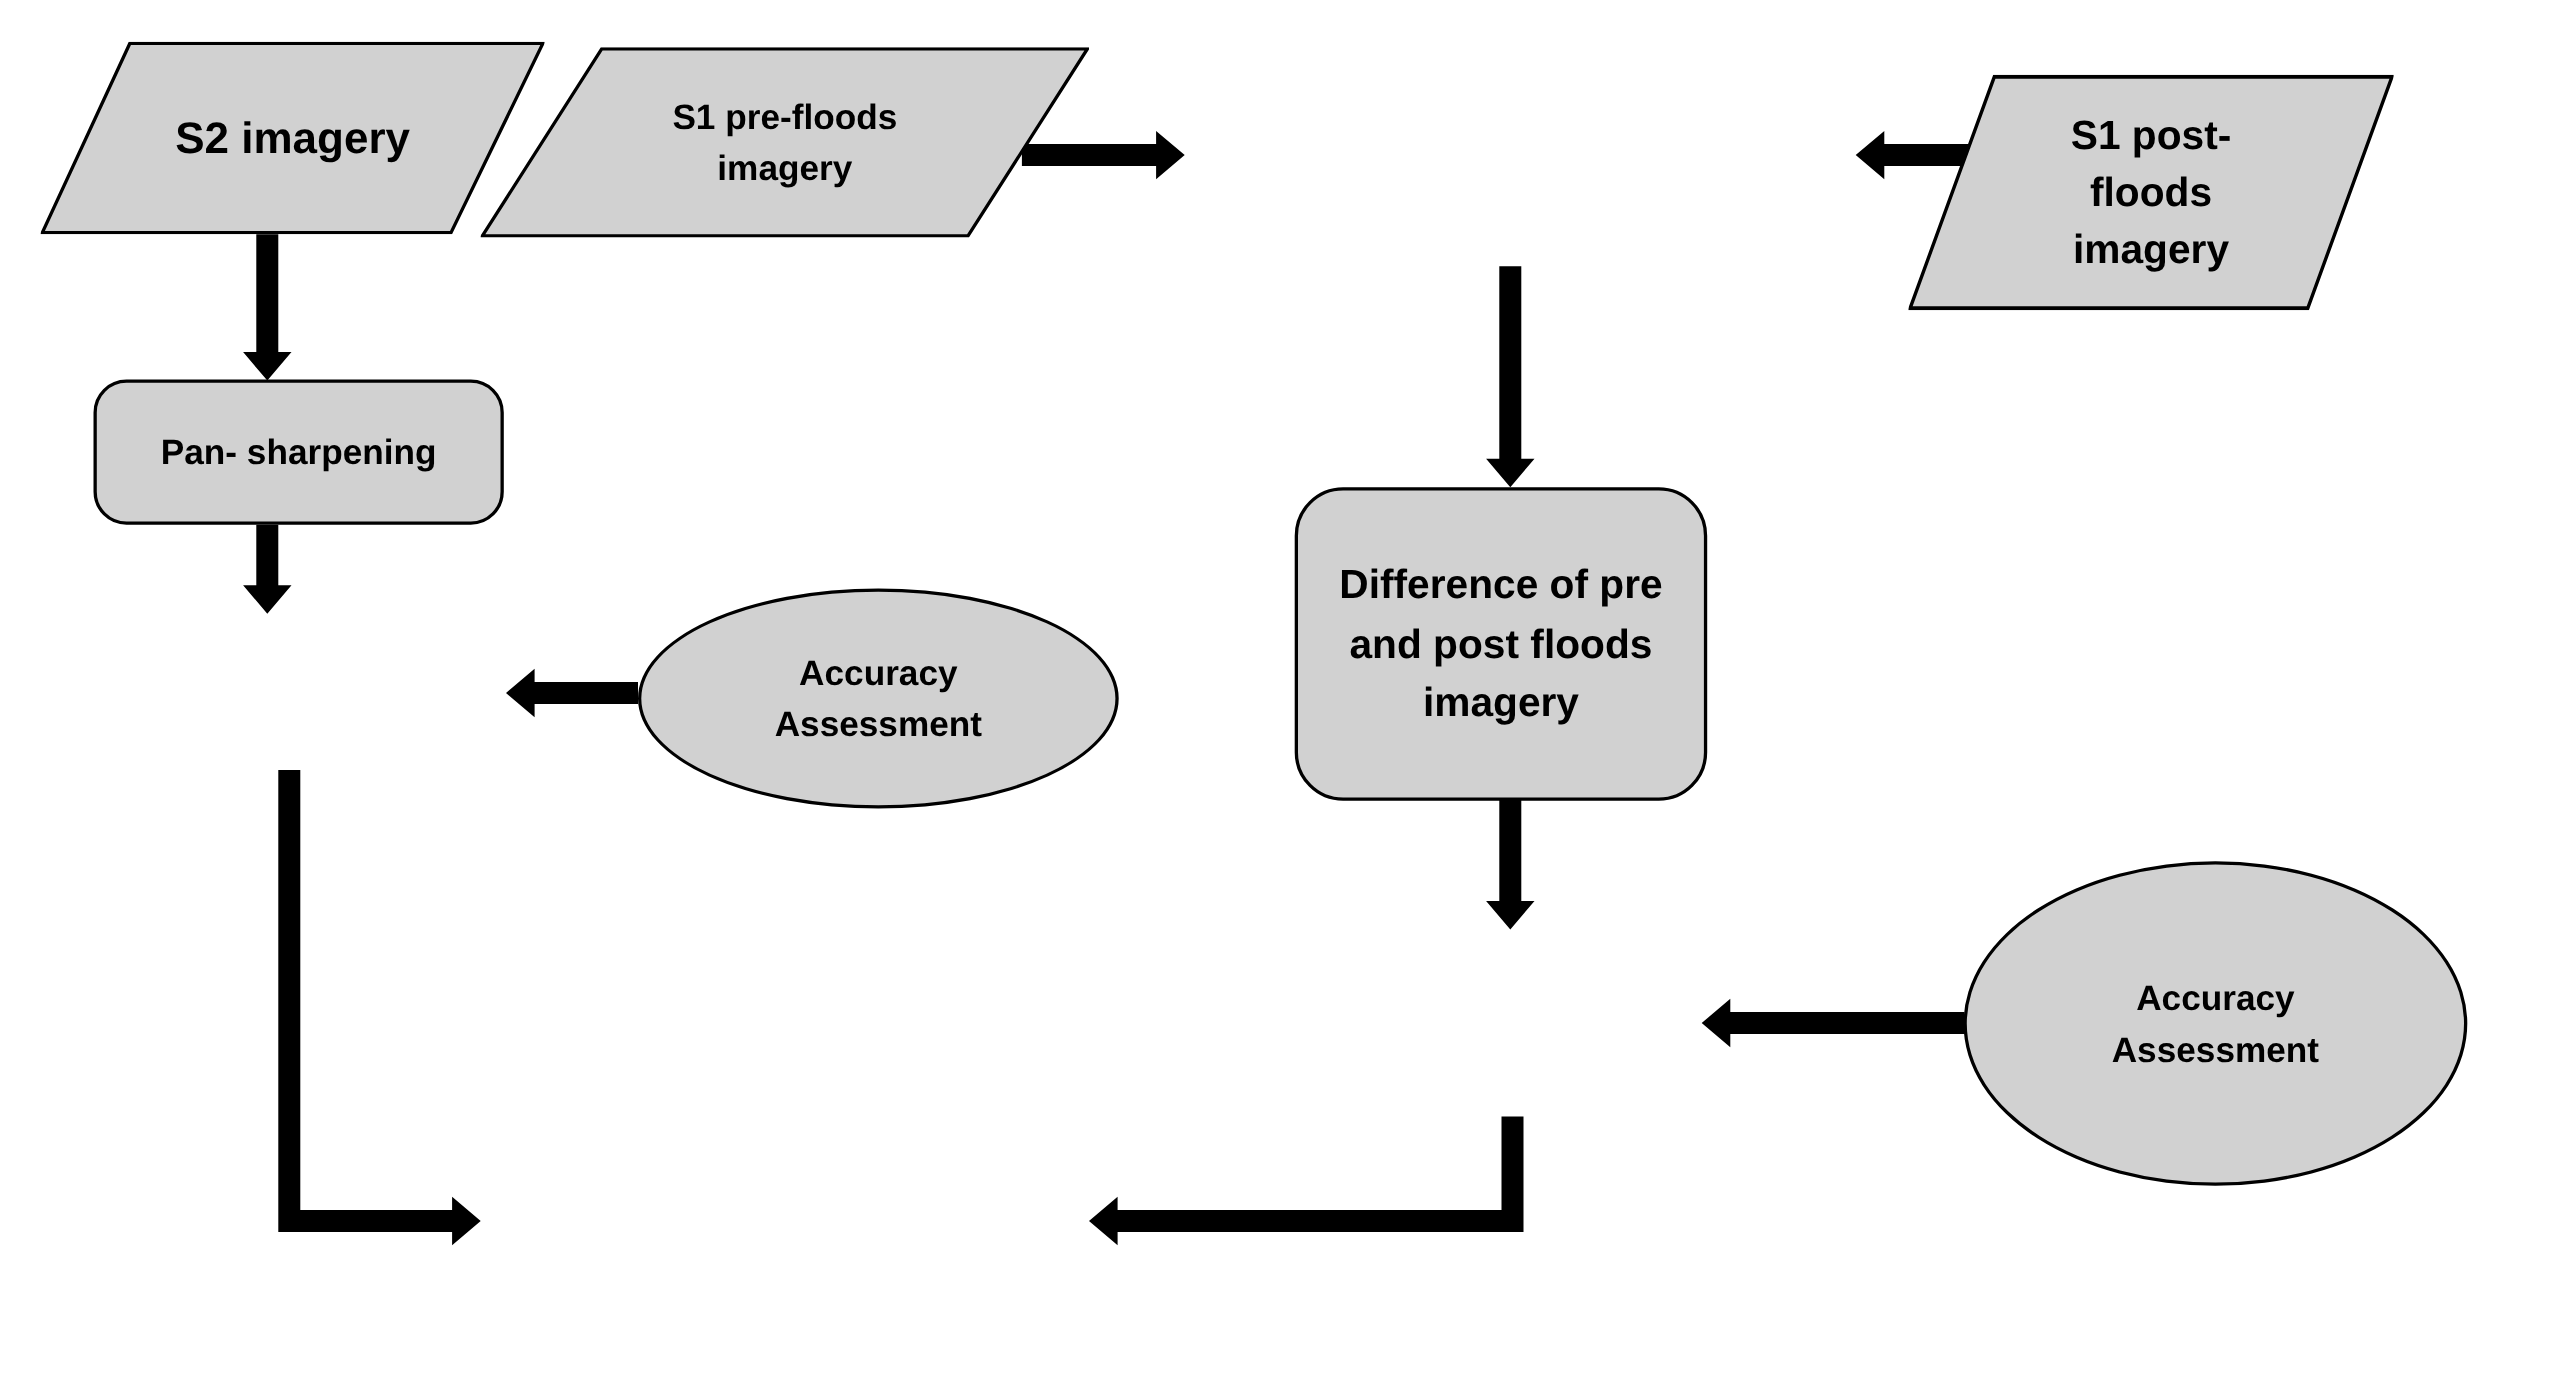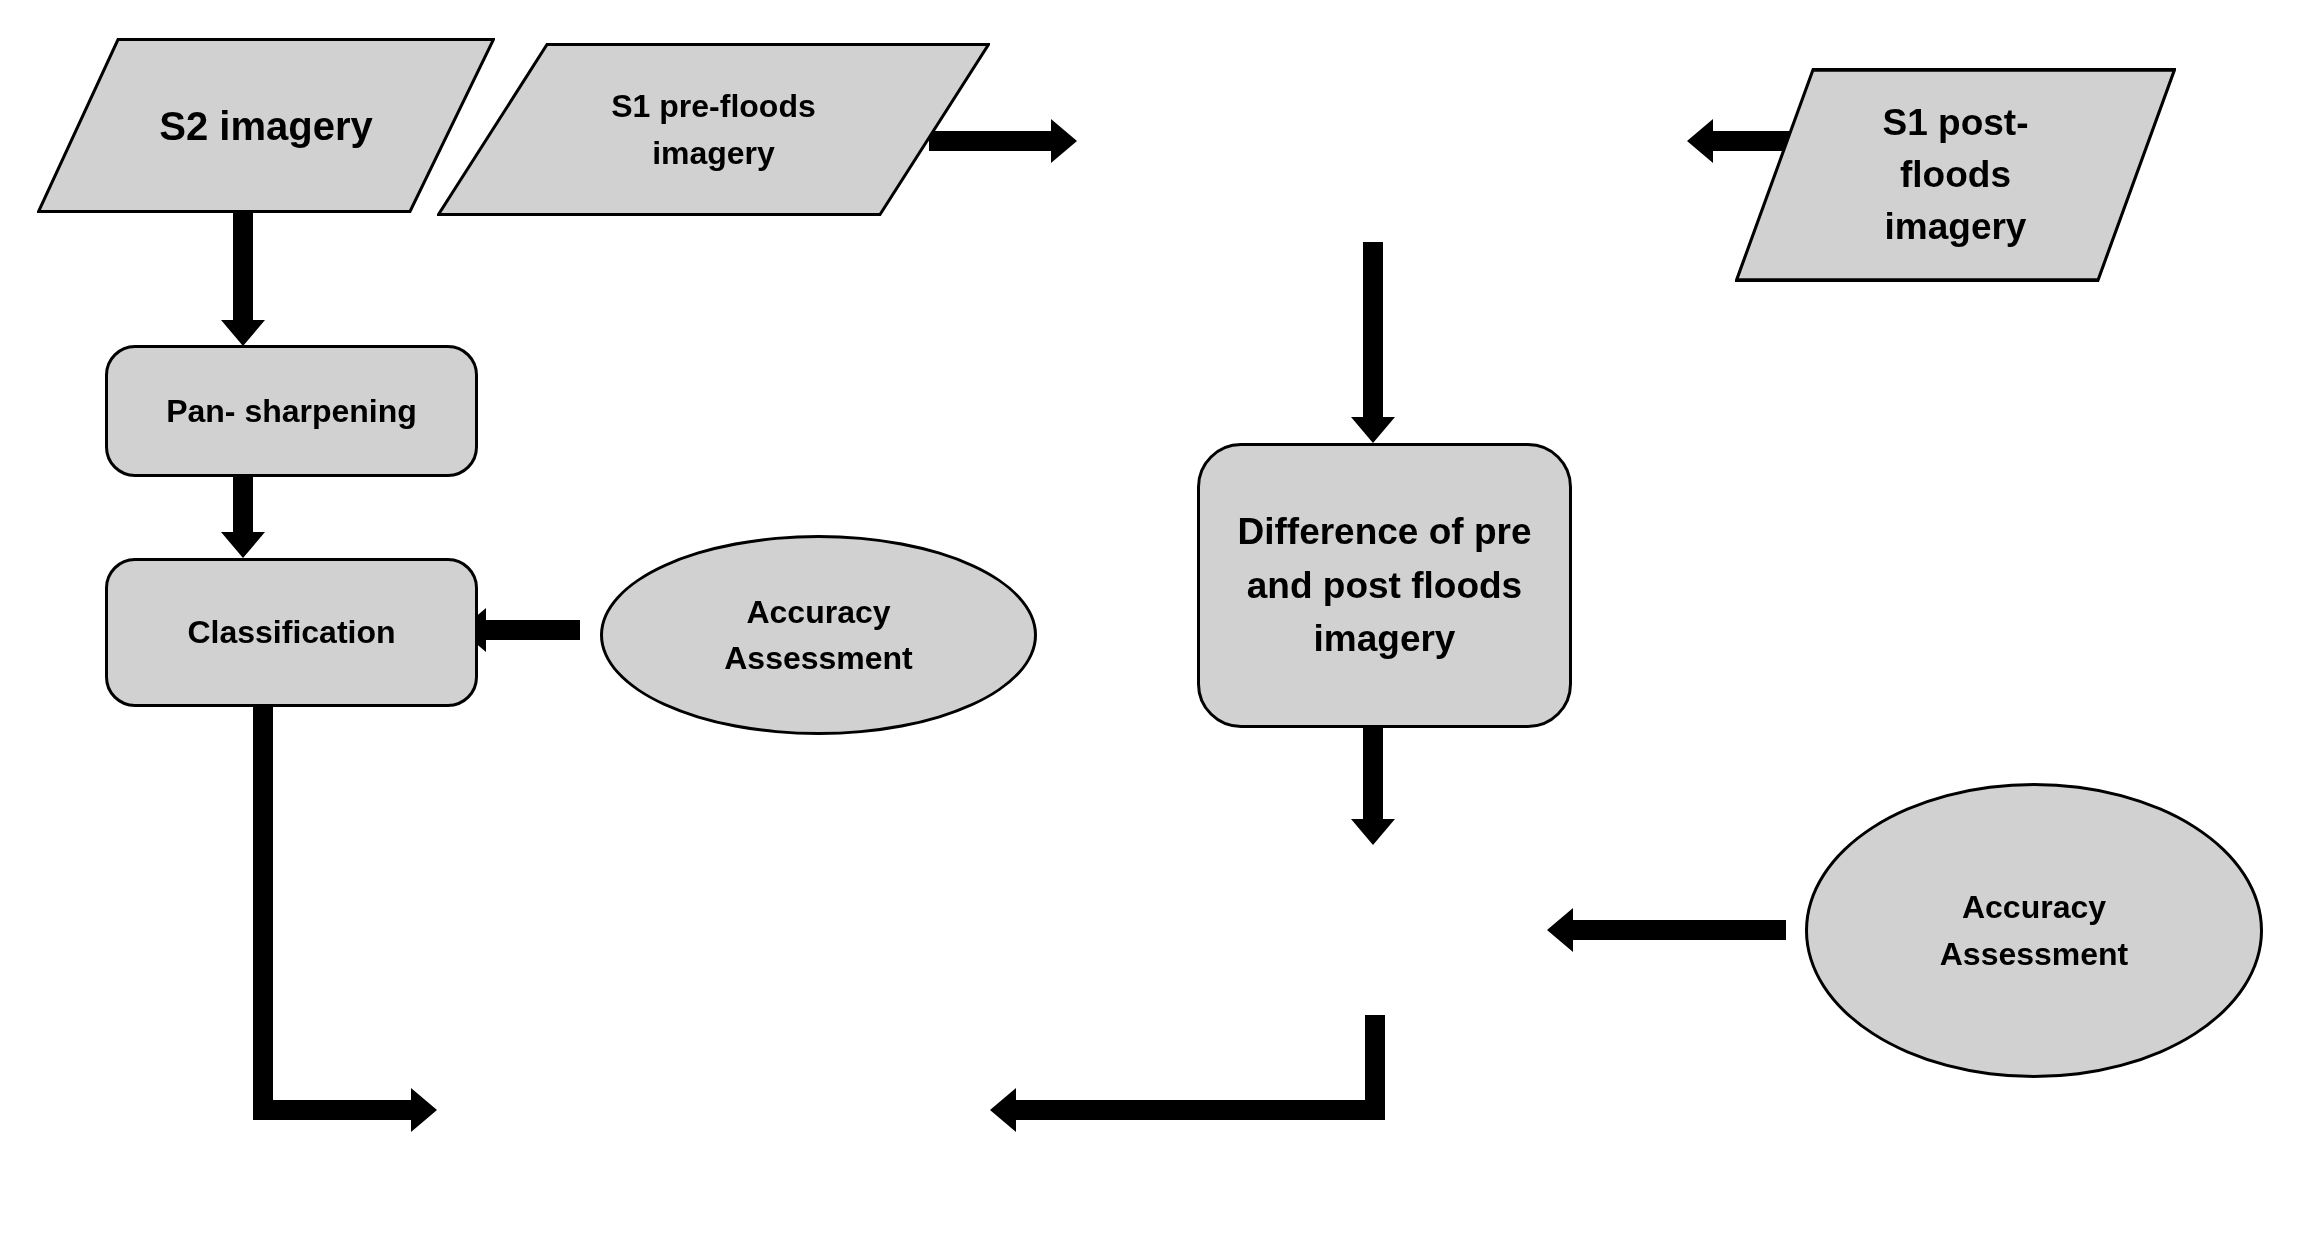--- a/index.html
+++ b/index.html
@@ -29,21 +29,20 @@
     color: #000000;
     white-space: pre-line;
     line-height: 1.45;
     font-size: 32px;
   }
   .box {
     position: absolute;
     box-sizing: border-box;
     background: #d1d1d1;
     border: 3px solid #000000;
-    margin-left: 20px;
   }
   .rounded { border-radius: 30px; }
   .bigrounded { border-radius: 44px; }
   .ellipse { border-radius: 50%; }
   .stadium { border-radius: 105px; }
   .fs-s2      { font-size: 40px; }
   .fs-damage  { font-size: 46px; }
   .fs-diff    { font-size: 37px; }
   .fs-binar   { font-size: 37px; line-height: 1.42; }
   .fs-s1post  { font-size: 37px; line-height: 1.4; }
@@ -88,23 +87,20 @@
     </svg>
     <div class="label fs-s1post">S1 post-
 floods
 imagery</div>
   </div>
 
   <div class="node box rounded" style="left:85px; top:345px; width:373px; height:132px;">
     <div class="label">Pan- sharpening</div>
   </div>
 
-  <div class="node box rounded" style="left:85px; top:558px; width:373px; height:149px;">
-    <div class="label">Classification</div>
-  </div>
 
   <div class="node box ellipse" style="left:580px; top:535px; width:437px; height:200px;">
     <div class="label">Accuracy
 Assessment</div>
   </div>
 
   <div class="node box bigrounded" style="left:1177px; top:443px; width:375px; height:285px;">
     <div class="label fs-diff">Difference of pre
 and post floods
 imagery</div>

